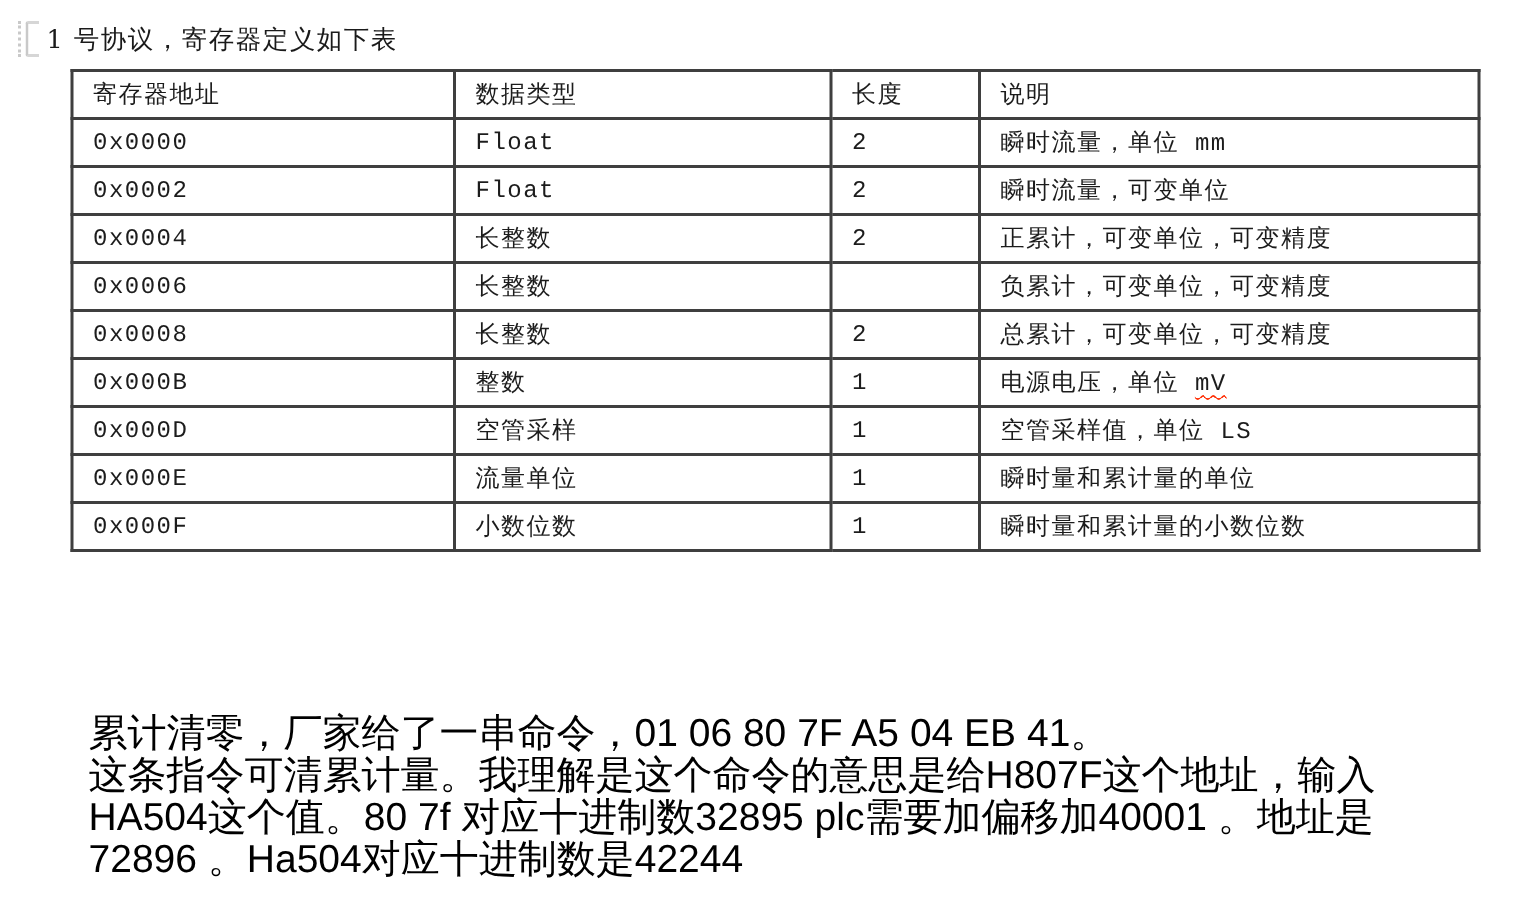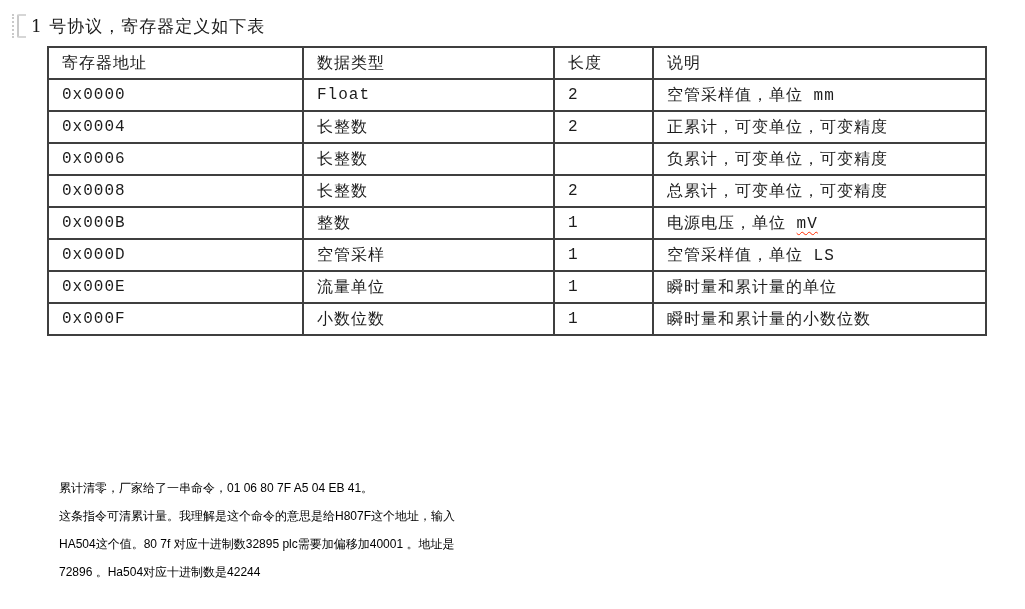--- a/index.html
+++ b/index.html
@@ -79,21 +79,21 @@
     text-underline-offset: 3px;
     text-align: right;
   }
 
   
   .notes {
     position: absolute;
     left: 59px;
     top: 474px;
     font-family: "Liberation Sans", sans-serif;
-    font-size: 12px;
+    font-size: 26px;
     line-height: 28px;
     color: #000000;
     white-space: nowrap;
   }
 </style>
 </head>
 <body>
 
 <div class="page">
 
@@ -118,21 +118,27 @@
           <th>数据类型</th>
           <th>长度</th>
           <th>说明</th>
         </tr>
     </thead>
     <tbody id="reg-body">
         <tr>
           <td>0x0000</td>
           <td>Float</td>
           <td>2</td>
-          <td><span>空管采样值，单位 mm</span></td>
+          <td><span>瞬时流量，单位 mm</span></td>
+        </tr>
+        <tr>
+          <td>0x0002</td>
+          <td>Float</td>
+          <td>2</td>
+          <td><span>瞬时流量，可变单位</span></td>
         </tr>
         <tr>
           <td>0x0004</td>
           <td>长整数</td>
           <td>2</td>
           <td><span>正累计，可变单位，可变精度</span></td>
         </tr>
         <tr>
           <td>0x0006</td>
           <td>长整数</td>

